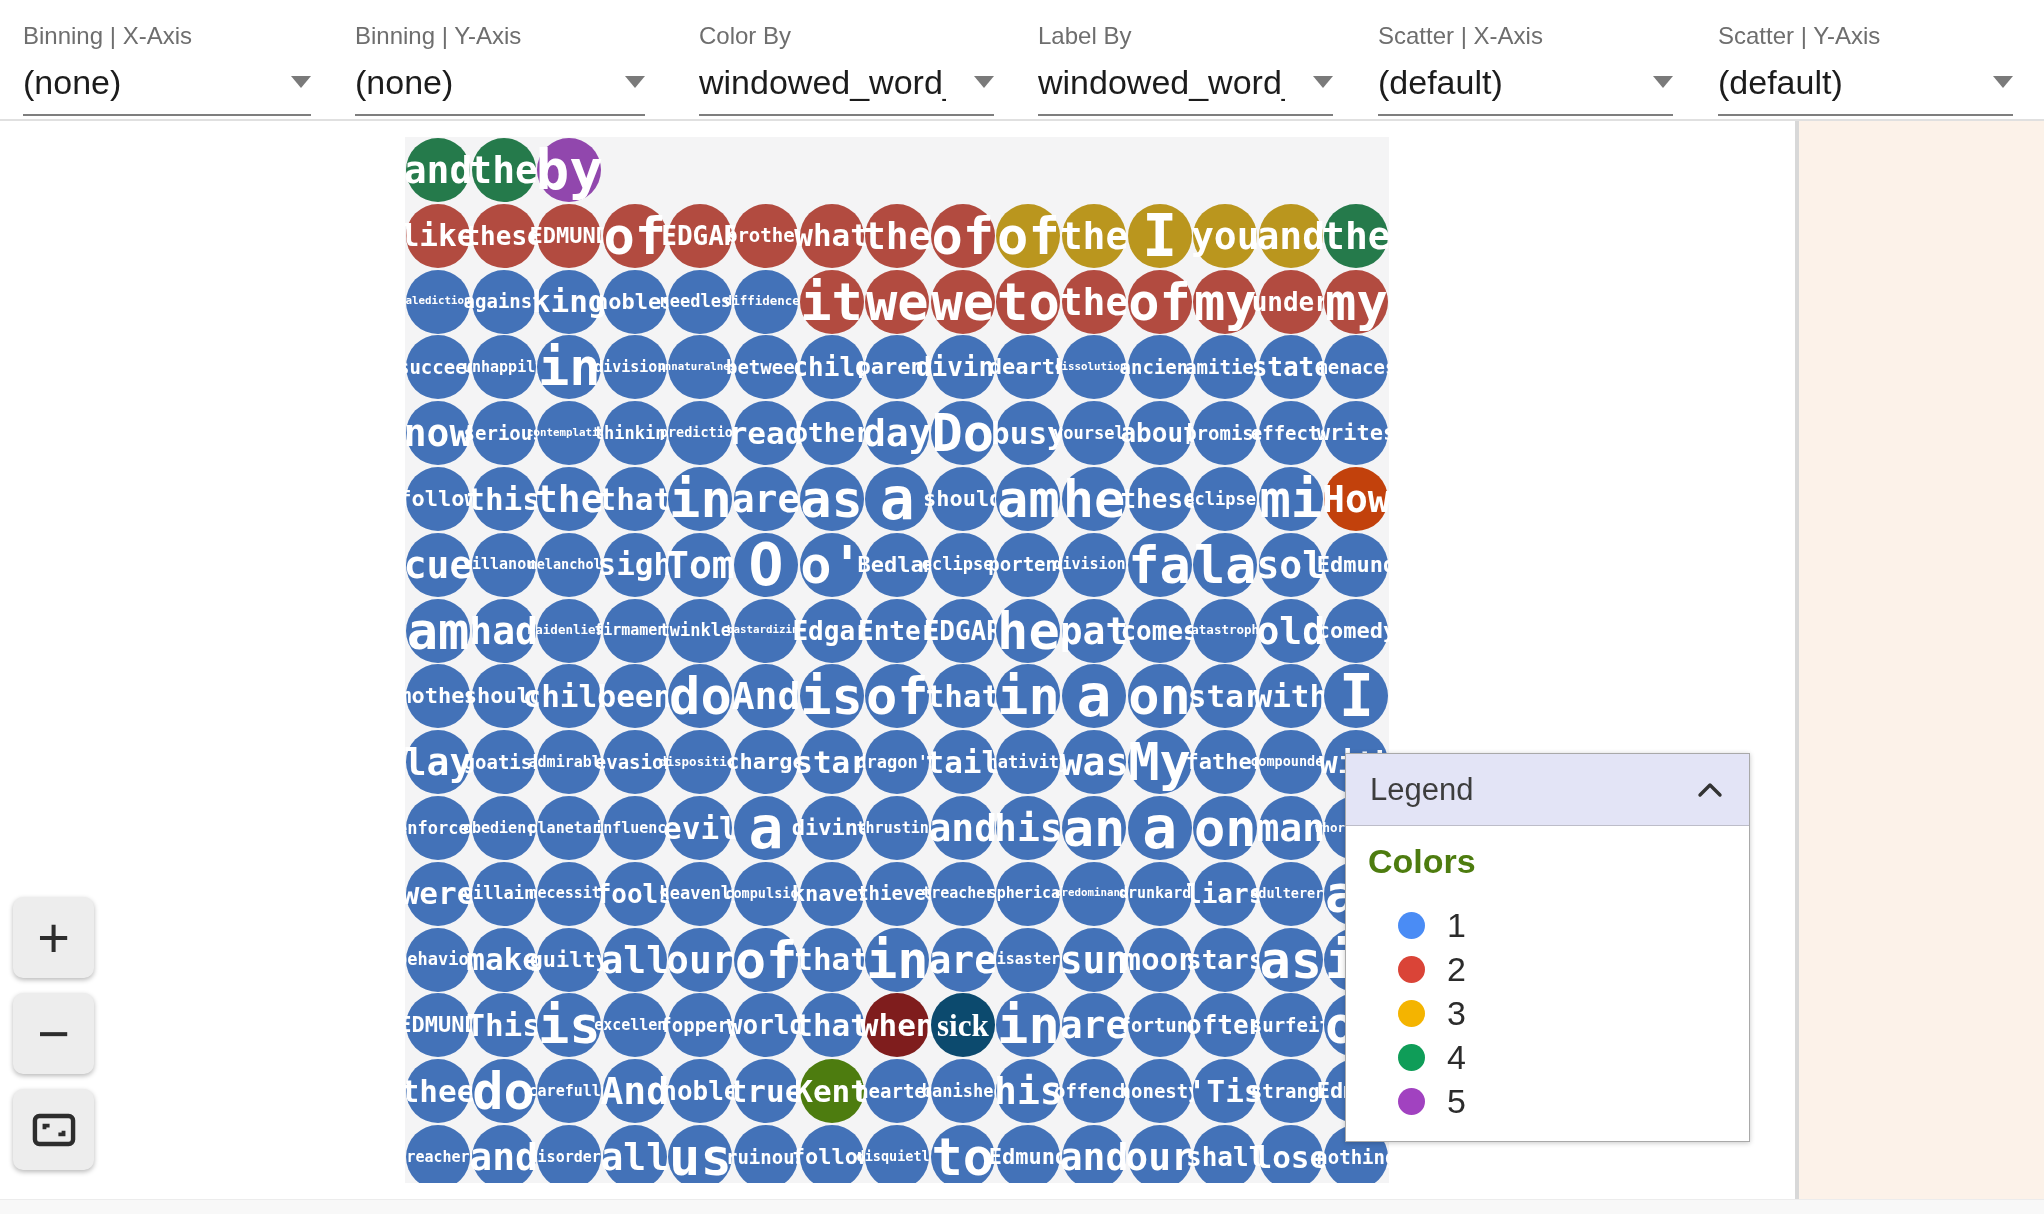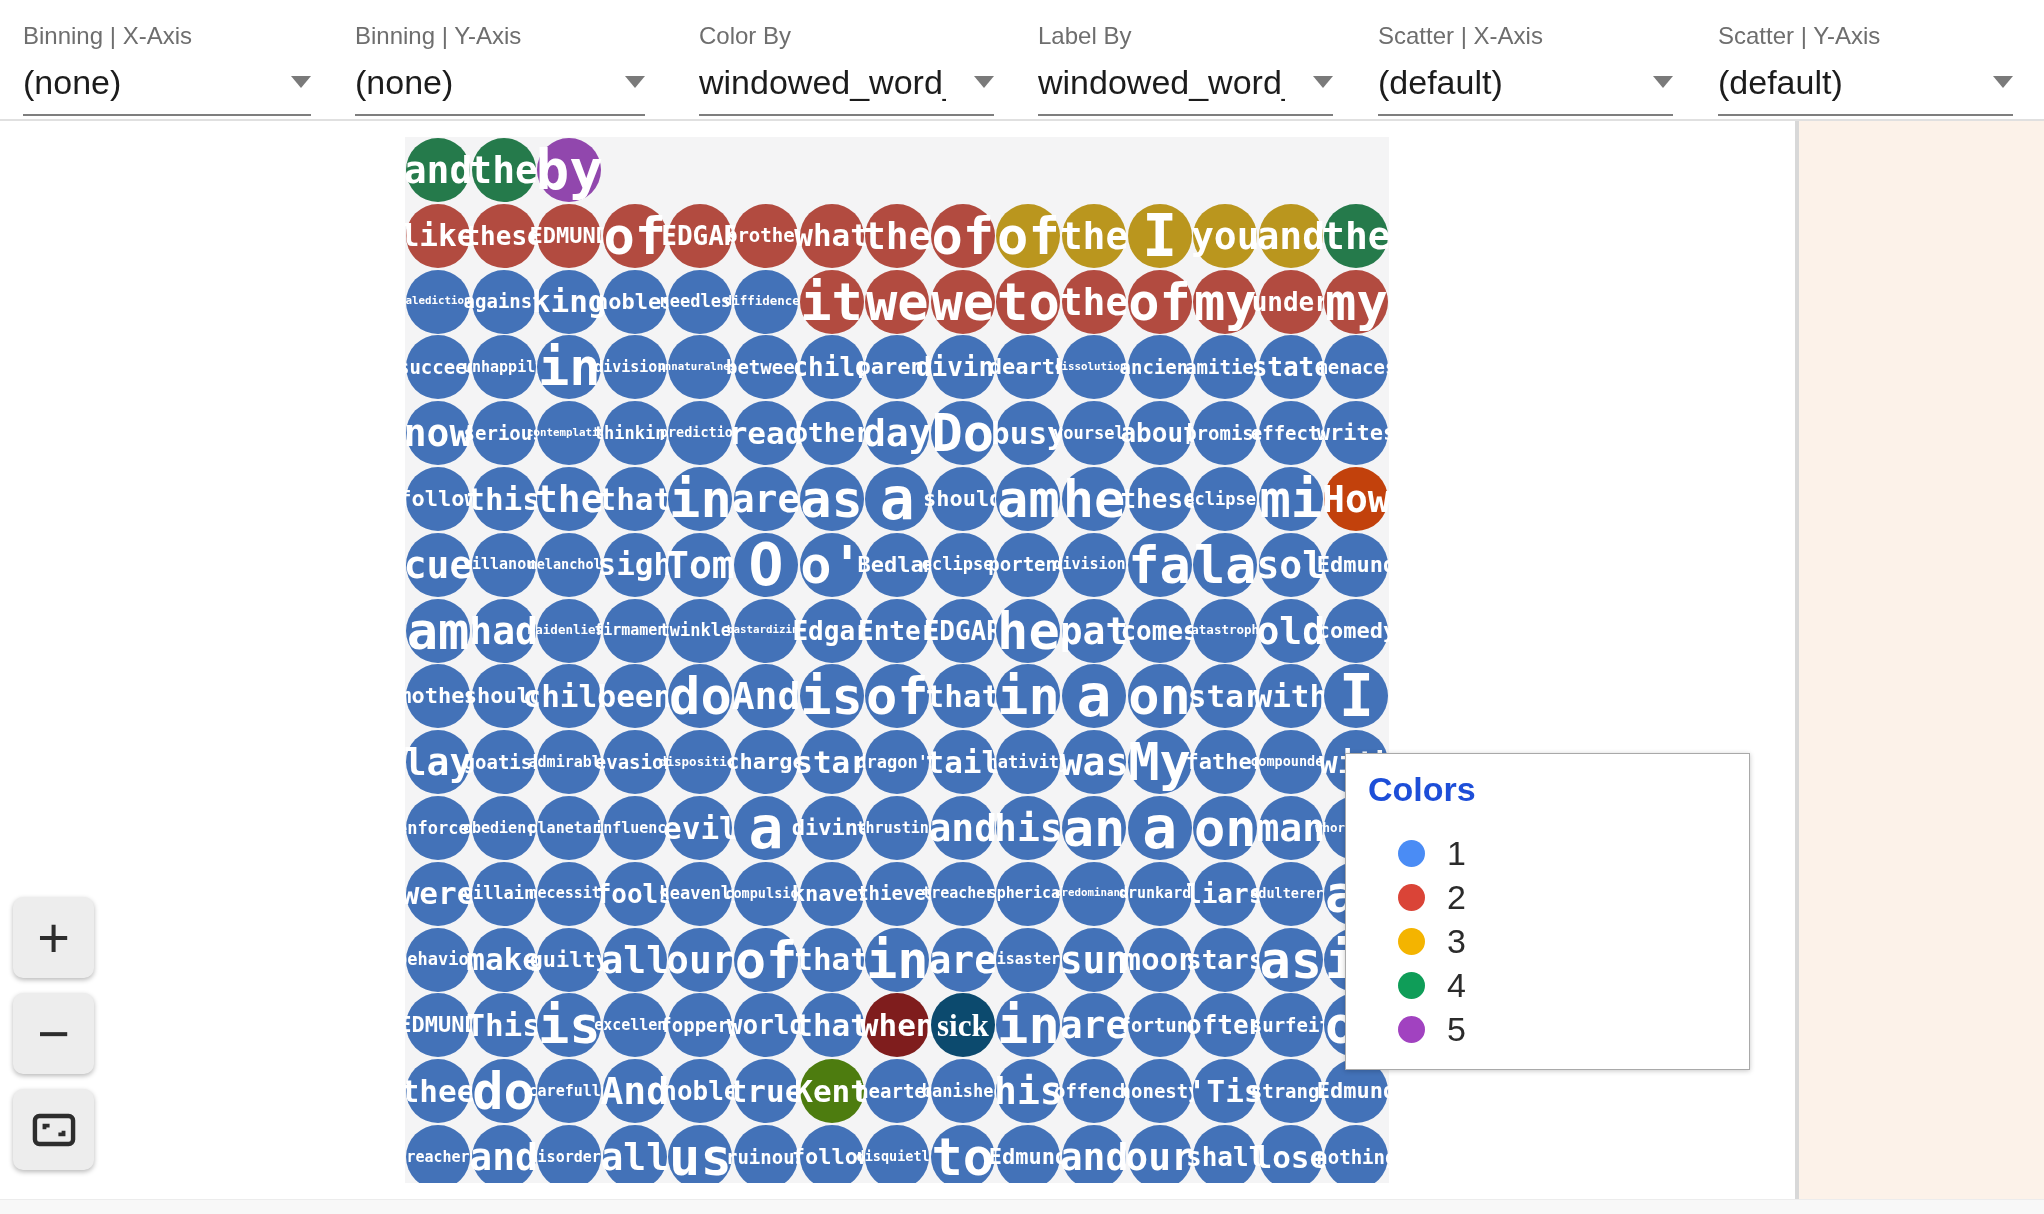--- a/index.html
+++ b/index.html
@@ -30,21 +30,21 @@
           line-height:1;white-space:nowrap;}
 
   
   .legend{position:absolute;left:1345px;top:753px;width:403px;background:#fff;
           border:1px solid #a9a9a9;box-shadow:0 1px 5px rgba(0,0,0,.22);z-index:5;}
   .legend-header{height:72px;background:#e3e4f6;display:flex;align-items:center;
                  justify-content:space-between;padding:0 26px 0 24px;box-sizing:border-box;
                  border-bottom:1px solid #bdbdc9;}
   .legend-title{font-size:31px;color:#3d3d3d;}
   .legend-body{padding:16px 0 18px 0;}
-  .legend-section{margin-left:22px;font-size:34px;font-weight:bold;color:#1d4ed8;}
+  .legend-section{margin-left:22px;font-size:34px;font-weight:bold;color:#4d7c0f;}
   .legend-subtitle{margin:8px 0 0 60px;font-size:27px;color:#8b8276;}
   .legend-items{margin-top:22px;}
   .legend-item{display:flex;align-items:center;height:44px;padding-left:52px;}
   .legend-dot{width:27px;height:27px;border-radius:50%;flex:0 0 auto;}
   .legend-item-label{margin-left:22px;font-size:34px;color:#2b2b2b;}
 
   
   .zoom-btn{position:absolute;left:13px;width:81px;height:81px;background:#ededed;
             border:none;border-radius:10px;box-shadow:0 2px 5px rgba(0,0,0,.28);
             display:flex;align-items:center;justify-content:center;cursor:pointer;
@@ -339,20 +339,26 @@
       <div class="circle" style="left: 722.6px; top: 988px; background: rgb(67, 114, 184); font-size: 38px;">our</div>
       <div class="circle" style="left: 788.2px; top: 988px; background: rgb(67, 114, 184); font-size: 26px;">shall</div>
       <div class="circle" style="left: 853.8px; top: 988px; background: rgb(67, 114, 184); font-size: 31px;">lose</div>
       <div class="circle" style="left: 919.4px; top: 988px; background: rgb(67, 114, 184); font-size: 19px;">nothing</div>
     </div>
 
   <div class="divider"></div>
   <div class="side-panel"></div>
 
   <div class="legend">
+    <div class="legend-header">
+      <span class="legend-title">Legend</span>
+      <svg width="26" height="16" viewBox="0 0 26 16">
+        <polyline points="3,13 13,3 23,13" fill="none" stroke="#333" stroke-width="3.4" stroke-linecap="round" stroke-linejoin="round"></polyline>
+      </svg>
+    </div>
     <div class="legend-body">
       <div class="legend-section">Colors</div>
       <div class="legend-items" id="legend-items">
           <div class="legend-item">
             <span class="legend-dot" style="background: rgb(74, 140, 245);"></span>
             <span class="legend-item-label">1</span>
           </div>
           <div class="legend-item">
             <span class="legend-dot" style="background: rgb(218, 68, 55);"></span>
             <span class="legend-item-label">2</span>

